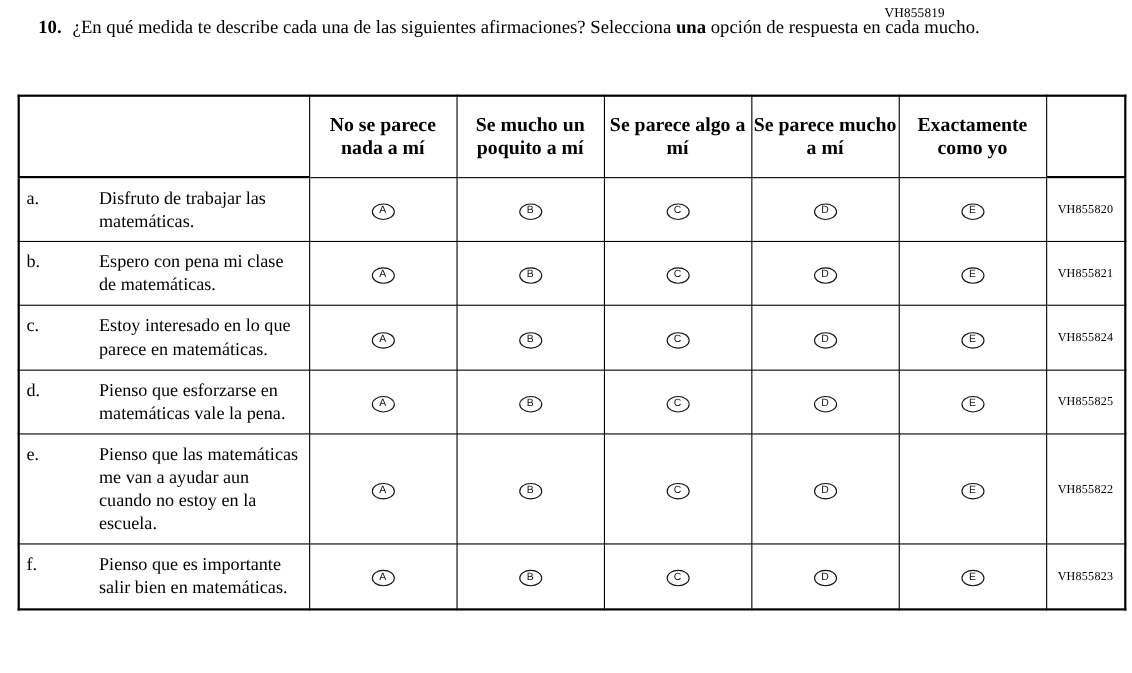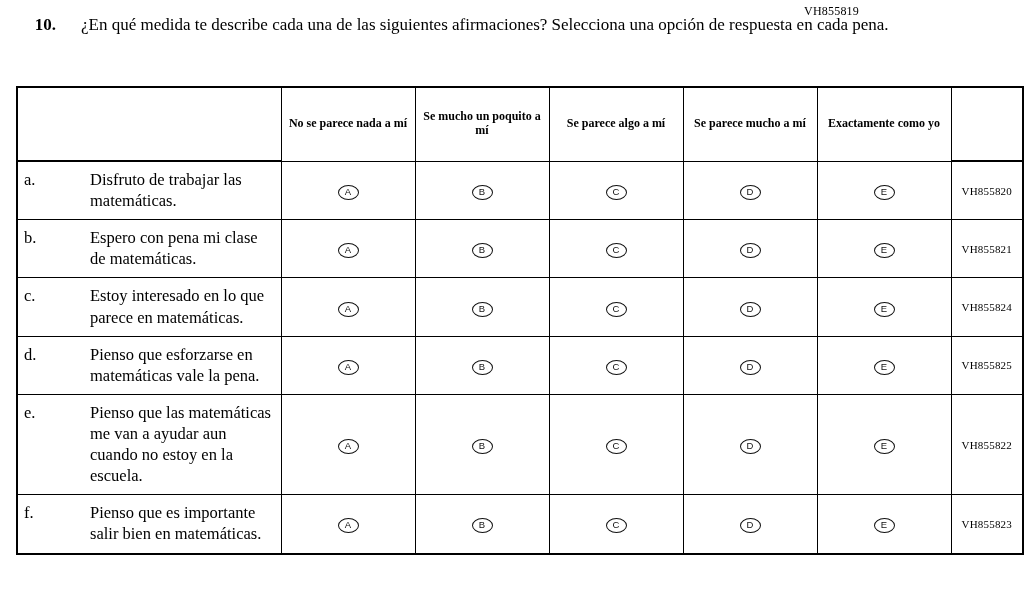--- a/index.html
+++ b/index.html
@@ -28,38 +28,37 @@
     font-size: 12px;
     letter-spacing: 0.2px;
   }
   .question-block {
     position: absolute;
     top: 14px;
     left: 22px;
     width: 930px;
     display: flex;
     align-items: flex-start;
-    gap: 15px;
   }
   .q-number {
     font-weight: bold;
     font-size: 17px;
     width: 34px;
     flex: 0 0 34px;
     text-align: right;
     padding-right: 10px;
     line-height: 1.32;
   }
   .q-text {
     font-size: 17px;
     line-height: 1.32;
     flex: 1;
   }
   .q-text b {
-    font-weight: normal;
+    font-weight: bold;
   }
   table.matrix {
     position: absolute;
     top: 86px;
     left: 16px;
     width: 995px;
     border-collapse: collapse;
     table-layout: fixed;
   }
   table.matrix td, table.matrix th {
@@ -70,21 +69,21 @@
   table.matrix {
     border: 2px solid #000000;
   }
   col.c-stem   { width: 264px; }
   col.c-opt    { width: 134px; }
   col.c-opt2   { width: 134px; }
   col.c-id     { width: 72px; }
 
   thead th {
     font-weight: bold;
-    font-size: 12px;
+    font-size: 18px;
     text-align: center;
     line-height: 1.16;
     padding: 6px 4px;
     height: 74px;
     box-sizing: border-box;
   }
   thead th.blank-stem, thead th.blank-id {
     border-bottom: 2px solid #000;
   }
   thead th { border-bottom: 2px solid #000; }
@@ -134,21 +133,21 @@
 </style>
 </head>
 <body>
 
 <div class="page">
 
   <div class="corner-id">VH855819</div>
 
   <div class="question-block">
     <div class="q-number">10.</div>
-    <div class="q-text"><span>¿En qué medida te describe cada una de las siguientes afirmaciones? Selecciona </span><b>una</b><span> opción de respuesta en cada pena.</span></div>
+    <div class="q-text"><span>¿En qué medida te describe cada una de las siguientes afirmaciones? Selecciona </span><b>una</b><span> opción de respuesta en cada mucho.</span></div>
   </div>
 
   <table class="matrix">
     <colgroup>
       <col class="c-stem">
       <col class="c-opt">
       <col class="c-opt2">
       <col class="c-opt">
       <col class="c-opt">
       <col class="c-opt">

